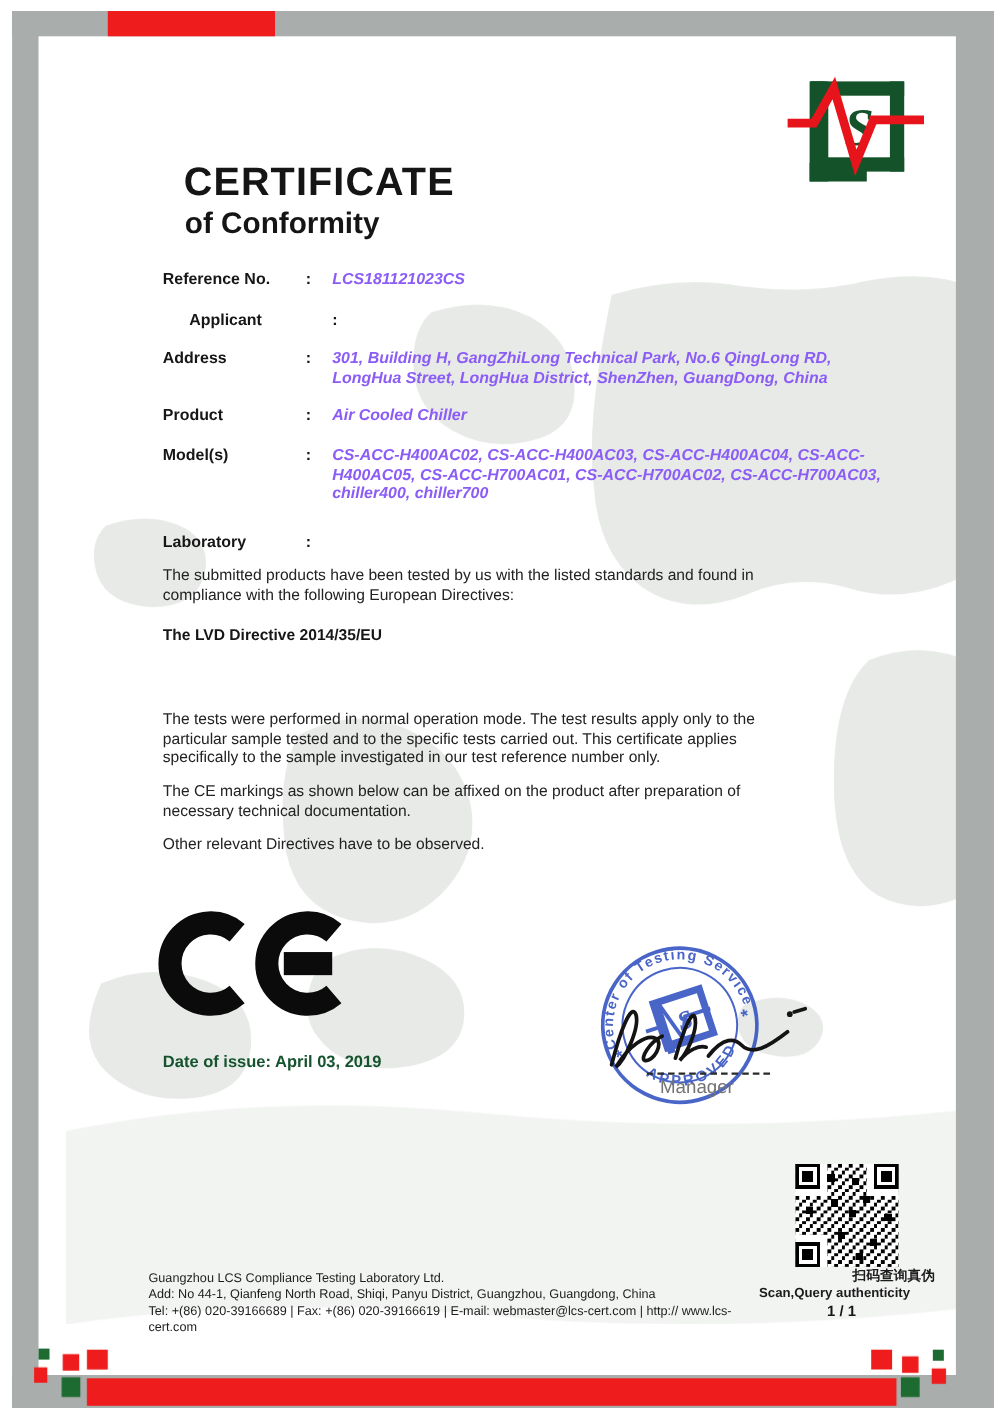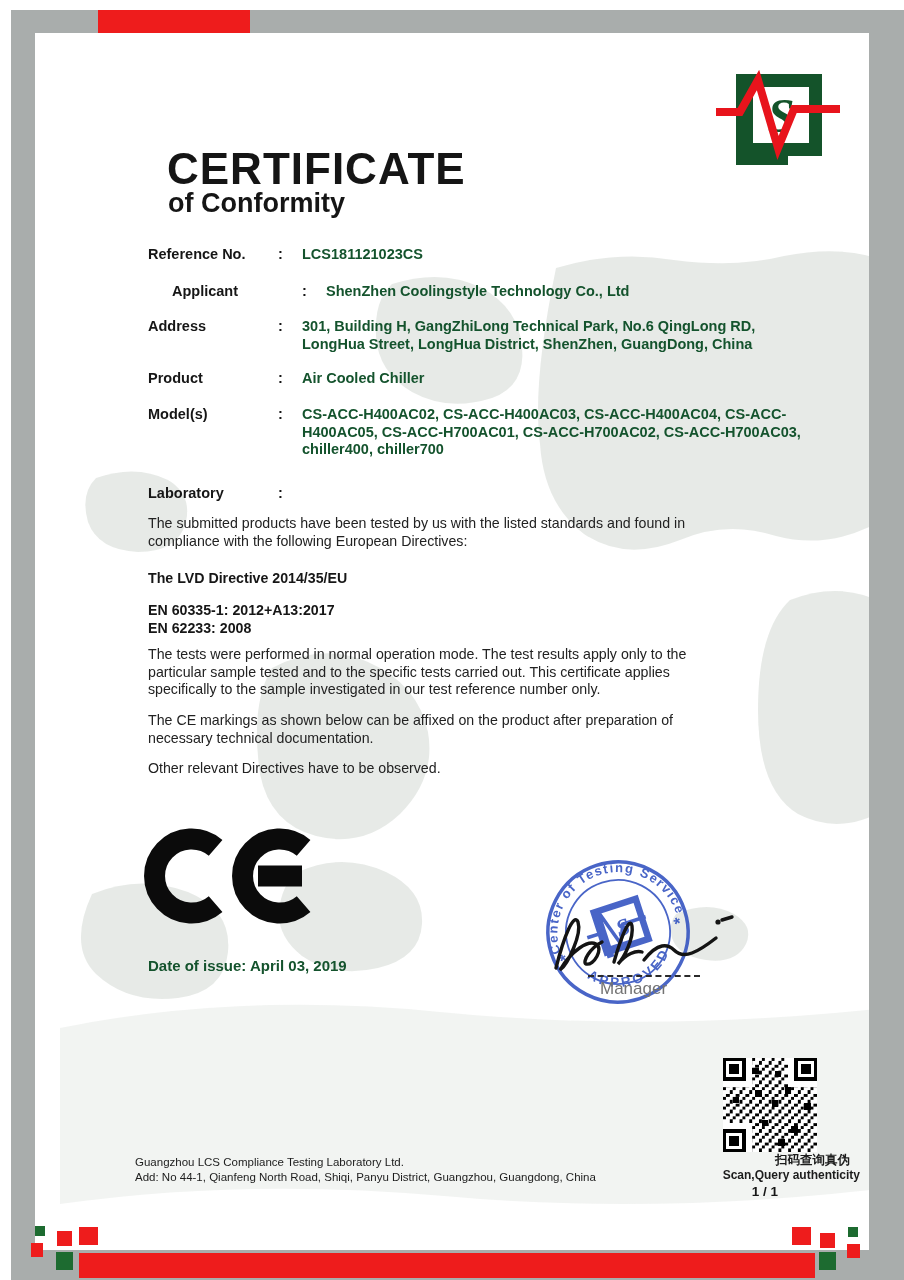--- a/index.html
+++ b/index.html
@@ -16,49 +16,49 @@
   .red-top-seg{position:absolute;left:98px;top:10px;width:152px;height:23px;background:#ee1c1c;}
   .red-bottom-bar{position:absolute;left:79px;top:1253px;width:736px;height:25px;background:#ee1c1c;}
   .sq{position:absolute;}
   .sq.red{background:#ee1c1c;}
   .sq.green{background:#1d6b30;}
   
   .map{position:absolute;left:0;top:0;pointer-events:none;}
   
   .logo{position:absolute;left:714px;top:62px;}
   
-  .title-main{position:absolute;left:167px;top:144px;font-size:44px;font-weight:bold;letter-spacing:1px;color:#151515;}
+  .title-main{position:absolute;left:167px;top:144px;font-size:36px;font-weight:bold;letter-spacing:1px;color:#151515;}
   .title-sub{position:absolute;left:168px;top:188px;font-size:27px;font-weight:bold;color:#151515;}
   
   .fields{position:absolute;left:148px;top:240px;width:670px;}
   .frow{position:absolute;left:0;display:flex;align-items:flex-start;}
   .frow .lbl{width:130px;font-size:14.5px;font-weight:bold;color:#161616;}
   .frow .colon{width:24px;font-size:14.5px;font-weight:bold;color:#161616;}
-  .frow .val{width:512px;font-size:14.5px;font-weight:bold;color:#14532d;line-height:17.5px;}
+  .frow .val{width:512px;font-size:14.5px;font-weight:bold;color:#8b5cf6;line-height:17.5px;font-style:italic;}
   .frow-0{top:6px;}  .frow-1{top:43px;margin-left:24px;} .frow-2{top:78px;}
   .frow-3{top:130px;}.frow-4{top:166px;}.frow-5{top:245px;}
   
   .para{position:absolute;left:148px;width:588px;font-size:14.2px;line-height:17.6px;color:#222;}
   .para.bold{font-weight:bold;color:#161616;}
   .p-intro{top:515px;} .p-lvd{top:570px;} .p-std{top:602px;}
   .p-1{top:646px;} .p-2{top:712px;} .p-3{top:760px;}
   
   .ce{position:absolute;left:142px;top:808px;}
   
   .date-issue{position:absolute;left:148px;top:957px;font-size:15px;font-weight:bold;color:#14532d;}
   
   .stamp{position:absolute;left:538px;top:852px;opacity:.88;}
   .signature{position:absolute;left:540px;top:898px;}
   .sig-line{position:absolute;left:588px;top:975px;width:112px;border-top:2px dashed #2a2a2a;}
   .manager{position:absolute;left:600px;top:979px;font-size:17px;color:#737373;}
   
   .footer{position:absolute;left:135px;top:1155px;font-size:11.5px;line-height:15px;color:#1c1c1c;width:560px;}
   .qr{position:absolute;left:723px;top:1058px;}
   .qr-caption-zh{position:absolute;left:700px;top:1152px;width:150px;text-align:right;font-size:12.5px;font-weight:bold;color:#1c1c1c;}
-  .qr-caption-en{position:absolute;left:690px;top:1168px;width:170px;text-align:right;font-size:12px;font-weight:bold;color:#1c1c1c;}
+  .qr-caption-en{position:absolute;left:690px;top:1168px;width:170px;text-align:left;font-size:12px;font-weight:bold;color:#1c1c1c;}
   .page-num{position:absolute;left:700px;top:1184px;width:130px;text-align:center;font-size:13.5px;font-weight:bold;color:#161616;}
 </style>
 </head>
 <body>
 
 <div class="page">
 
   <svg class="map" width="904" height="1280" viewBox="0 0 904 1280">
     <g fill="#d9ded9" opacity="0.62" stroke="none">
       <path d="M556,268 q60,-18 118,-8 q62,8 110,-4 q60,-12 104,6 l8,250 q-60,40 -120,24 q-50,-16 -96,4 q-55,22 -96,-6 q-40,-30 -44,-90 q-8,-60 16,-176z"></path>
@@ -109,21 +109,20 @@
 
   <div class="fields">
     <div class="frow frow-0">
       <span class="lbl">Reference No.</span>
       <span class="colon">:</span>
       <span class="val">LCS181121023CS</span>
     </div>
     <div class="frow frow-1">
       <span class="lbl">Applicant</span>
       <span class="colon">:</span>
-      <span class="val">ShenZhen Coolingstyle Technology Co., Ltd</span>
     </div>
     <div class="frow frow-2">
       <span class="lbl">Address</span>
       <span class="colon">:</span>
       <span class="val">301, Building H, GangZhiLong Technical Park, No.6 QingLong RD, LongHua Street, LongHua District, ShenZhen, GuangDong, China</span>
     </div>
     <div class="frow frow-3">
       <span class="lbl">Product</span>
       <span class="colon">:</span>
       <span class="val">Air Cooled Chiller</span>
@@ -134,24 +133,20 @@
       <span class="val">CS-ACC-H400AC02, CS-ACC-H400AC03, CS-ACC-H400AC04, CS-ACC-H400AC05, CS-ACC-H700AC01, CS-ACC-H700AC02, CS-ACC-H700AC03, chiller400, chiller700</span>
     </div>
     <div class="frow frow-5">
       <span class="lbl">Laboratory</span>
       <span class="colon">:</span>
     </div>
   </div>
 
   <div class="para p-intro">The submitted products have been tested by us with the listed standards and found in compliance with the following European Directives:</div>
   <div class="para p-lvd bold">The LVD Directive 2014/35/EU</div>
-  <div class="para p-std bold">
-    <div>EN 60335-1: 2012+A13:2017</div>
-    <div>EN 62233: 2008</div>
-  </div>
   <div class="para p-1">The tests were performed in normal operation mode. The test results apply only to the particular sample tested and to the specific tests carried out. This certificate applies specifically to the sample investigated in our test reference number only.</div>
   <div class="para p-3">Other relevant Directives have to be observed.</div>
   <div class="para p-2">The CE markings as shown below can be affixed on the product after preparation of necessary technical documentation.</div>
 
   <svg class="ce" width="170" height="136" viewBox="0 0 170 136">
     <g fill="none" stroke="#0b0b0b" stroke-width="21">
       <path d="M 73.6,39.9 A 37,37 0 1 0 73.6,96.1"></path>
       <path d="M 161.6,39.9 A 37,37 0 1 0 161.6,96.1"></path>
     </g>
     <rect x="116" y="57.5" width="44" height="21" fill="#0b0b0b"></rect>
@@ -229,15 +224,16 @@
       <rect x="17" y="25" width="2" height="2"></rect>
     </g>
   </svg>
   <div class="qr-caption-zh">扫码查询真伪</div>
   <div class="qr-caption-en">Scan,Query authenticity</div>
   <div class="page-num">1 / 1</div>
 
   <div class="footer">
     <div>Guangzhou LCS Compliance Testing Laboratory Ltd.</div>
     <div>Add: No 44-1, Qianfeng North Road, Shiqi, Panyu District, Guangzhou, Guangdong, China</div>
+    <div>Tel: +(86) 020-39166689  |  Fax: +(86) 020-39166619   |  E-mail: webmaster@lcs-cert.com  |  http:// www.lcs-cert.com</div>
   </div>
 
 </div>
 
 </body></html>

